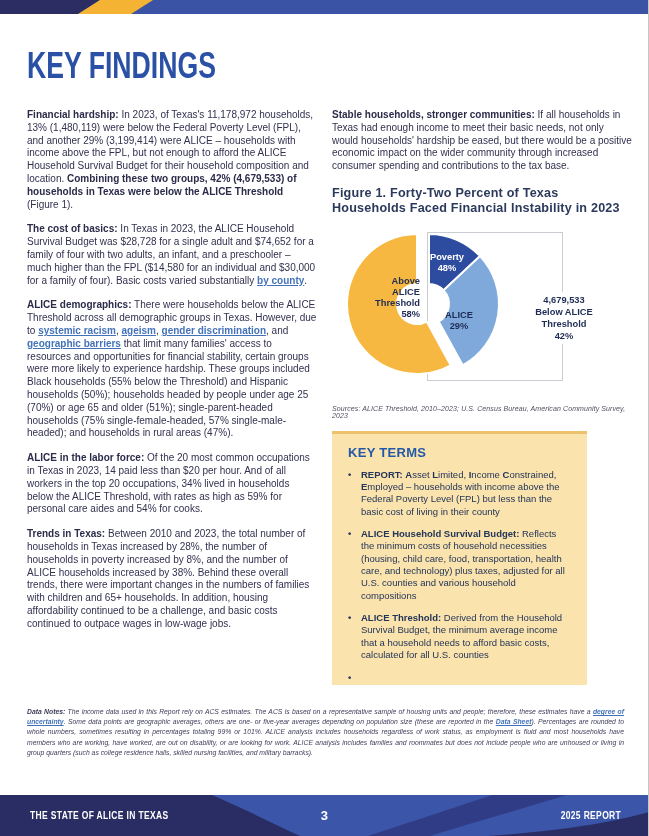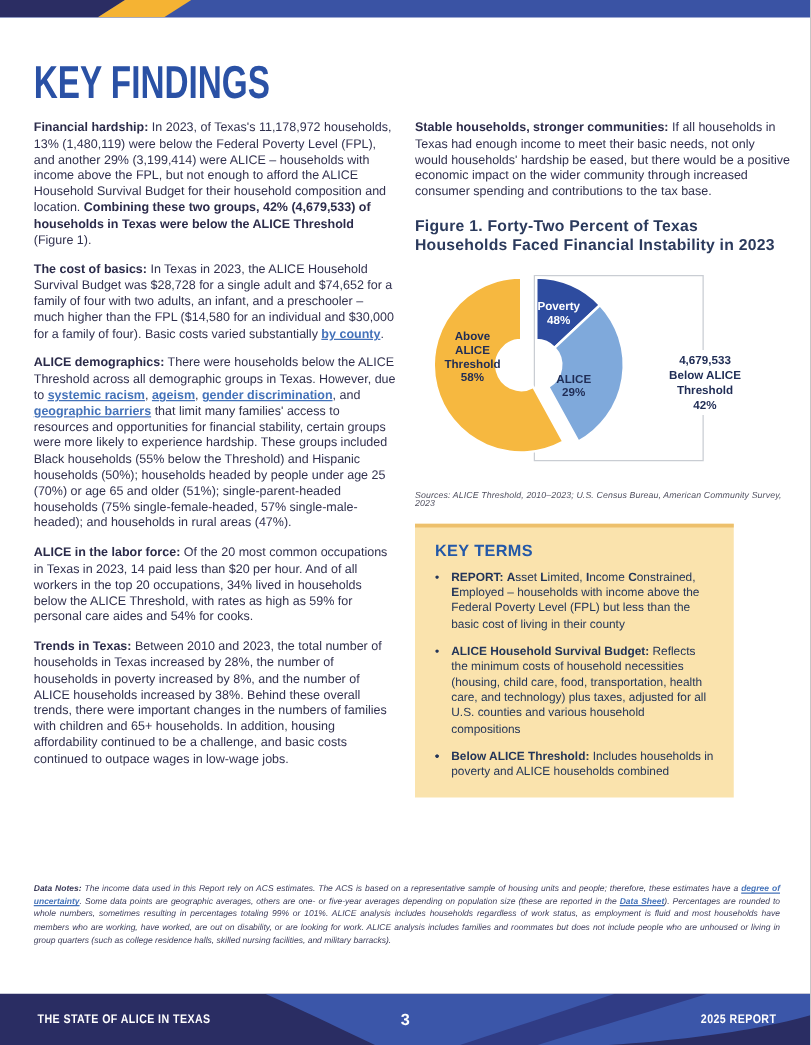--- a/index.html
+++ b/index.html
@@ -21,21 +21,21 @@
   .page-title{
     position:absolute;left:27px;top:47px;margin:0;
     font-size:37px;font-weight:700;color:#2A51A5;letter-spacing:0px;line-height:1;
     transform:scaleX(0.72);transform-origin:left top;white-space:nowrap;
   }
 
   .col{position:absolute;top:97px;}
   .col-left{left:27px;width:290px;}
   .col-right{left:332px;width:300px;}
 
-  .body-par{margin:0 0 11px 0;font-size:10px;line-height:1.28;color:#31314F;text-align:left;}
+  .body-par{margin:12px 0 11px 0;font-size:10px;line-height:1.28;color:#31314F;text-align:left;}
   .body-par b{font-weight:700;color:#2B2B4A;}
   a.lnk{color:#4472B9;text-decoration:underline;cursor:pointer;font-weight:bold;}
 
   .figure-title{margin:13px 0 9px 0;font-size:12.6px;line-height:1.22;font-weight:700;color:#2B3A5C;letter-spacing:.2px;}
 
   .chart-area{position:relative;width:300px;height:165px;}
   .callout-box{position:absolute;left:95px;top:6px;width:134px;height:147px;
     border:1.5px solid #C9CDD3;background:#fff;z-index:1;}
   .pie-svg{position:absolute;left:0;top:0;z-index:2;}
   .pie-label{position:absolute;z-index:3;font-weight:700;font-size:9.3px;line-height:1.18;
@@ -96,43 +96,43 @@
 
     <h2 class="figure-title">Figure 1. Forty-Two Percent of Texas Households Faced Financial Instability in 2023</h2>
 
     <div class="chart-area">
       <div class="callout-box"></div>
       <svg class="pie-svg" width="300" height="165" viewBox="0 0 300 165">
           <path d="M97.00,8.00 A70,70 0 0 1 148.03,30.08 L111.58,64.31 A20,20 0 0 0 97.00,58.00 Z" fill="#2E4C9F" stroke="#ffffff" stroke-width="2"></path>
           <path d="M148.03,30.08 A70,70 0 0 1 130.72,139.34 L106.64,95.53 A20,20 0 0 0 111.58,64.31 Z" fill="#7FA9DB" stroke="#ffffff" stroke-width="2"></path>
           <path d="M118.72,139.34 A70,70 0 1 1 85.00,8.00 L85.00,58.00 A20,20 0 1 0 94.64,95.53 Z" fill="#F6B840" stroke="#ffffff" stroke-width="2"></path>
         </svg>
-      <div class="pie-label lbl-above" style="color: rgb(31, 44, 85);">Above
+      <div class="pie-label lbl-above" style="color: rgb(31, 44, 85); text-align: right;">Above
 ALICE
 Threshold
 58%</div>
       <div class="pie-label lbl-poverty" style="color: rgb(255, 255, 255);">Poverty
 48%</div>
       <div class="pie-label lbl-alice" style="color: rgb(31, 44, 85);">ALICE
 29%</div>
       <div class="callout-label">4,679,533
 Below ALICE
 Threshold
 42%</div>
     </div>
 
     <p class="sources">Sources: ALICE Threshold, 2010–2023; U.S. Census Bureau, American Community Survey, 2023</p>
 
     <div class="key-terms">
       <h3>KEY TERMS</h3>
       <ul>
         <li><span class="bullet">•</span><span><b>REPORT:</b> <b>A</b>sset <b>L</b>imited, <b>I</b>ncome <b>C</b>onstrained, <b>E</b>mployed – households with income above the Federal Poverty Level (FPL) but less than the basic cost of living in their county</span></li>
         <li><span class="bullet">•</span><span><b>ALICE Household Survival Budget:</b> Reflects the minimum costs of household necessities (housing, child care, food, transportation, health care, and technology) plus taxes, adjusted for all U.S. counties and various household compositions</span></li>
+        <li><span class="bullet">•</span><span><b>ALICE Threshold:</b> Derived from the Household Survival Budget, the minimum average income that a household needs to afford basic costs, calculated for all U.S. counties</span></li>
         <li><span class="bullet">•</span></li>
-        <li><span class="bullet">•</span><span><b>Below ALICE Threshold:</b> Includes households in poverty and ALICE households combined</span></li>
       </ul>
     </div>
   </div>
 
   <p class="data-notes"><b>Data Notes:</b> The income data used in this Report rely on ACS estimates. The ACS is based on a representative sample of housing units and people; therefore, these estimates have a <a href="#" class="lnk">degree of uncertainty</a>. Some data points are geographic averages, others are one- or five-year averages depending on population size (these are reported in the <a href="#" class="lnk">Data Sheet</a>). Percentages are rounded to whole numbers, sometimes resulting in percentages totaling 99% or 101%. ALICE analysis includes households regardless of work status, as employment is fluid and most households have members who are working, have worked, are out on disability, or are looking for work. ALICE analysis includes families and roommates but does not include people who are unhoused or living in group quarters (such as college residence halls, skilled nursing facilities, and military barracks).</p>
 
   <div class="footer">
     <svg width="649" height="41" viewBox="0 0 649 41" preserveAspectRatio="none">
       <path d="M212,0 H649 V41 H300 C268,26 240,12 212,0 Z" fill="#3B56A9"></path>
       <path d="M368,41 C420,24 462,10 492,0 H566 C522,14 468,29 430,41 Z" fill="#303C85"></path>

